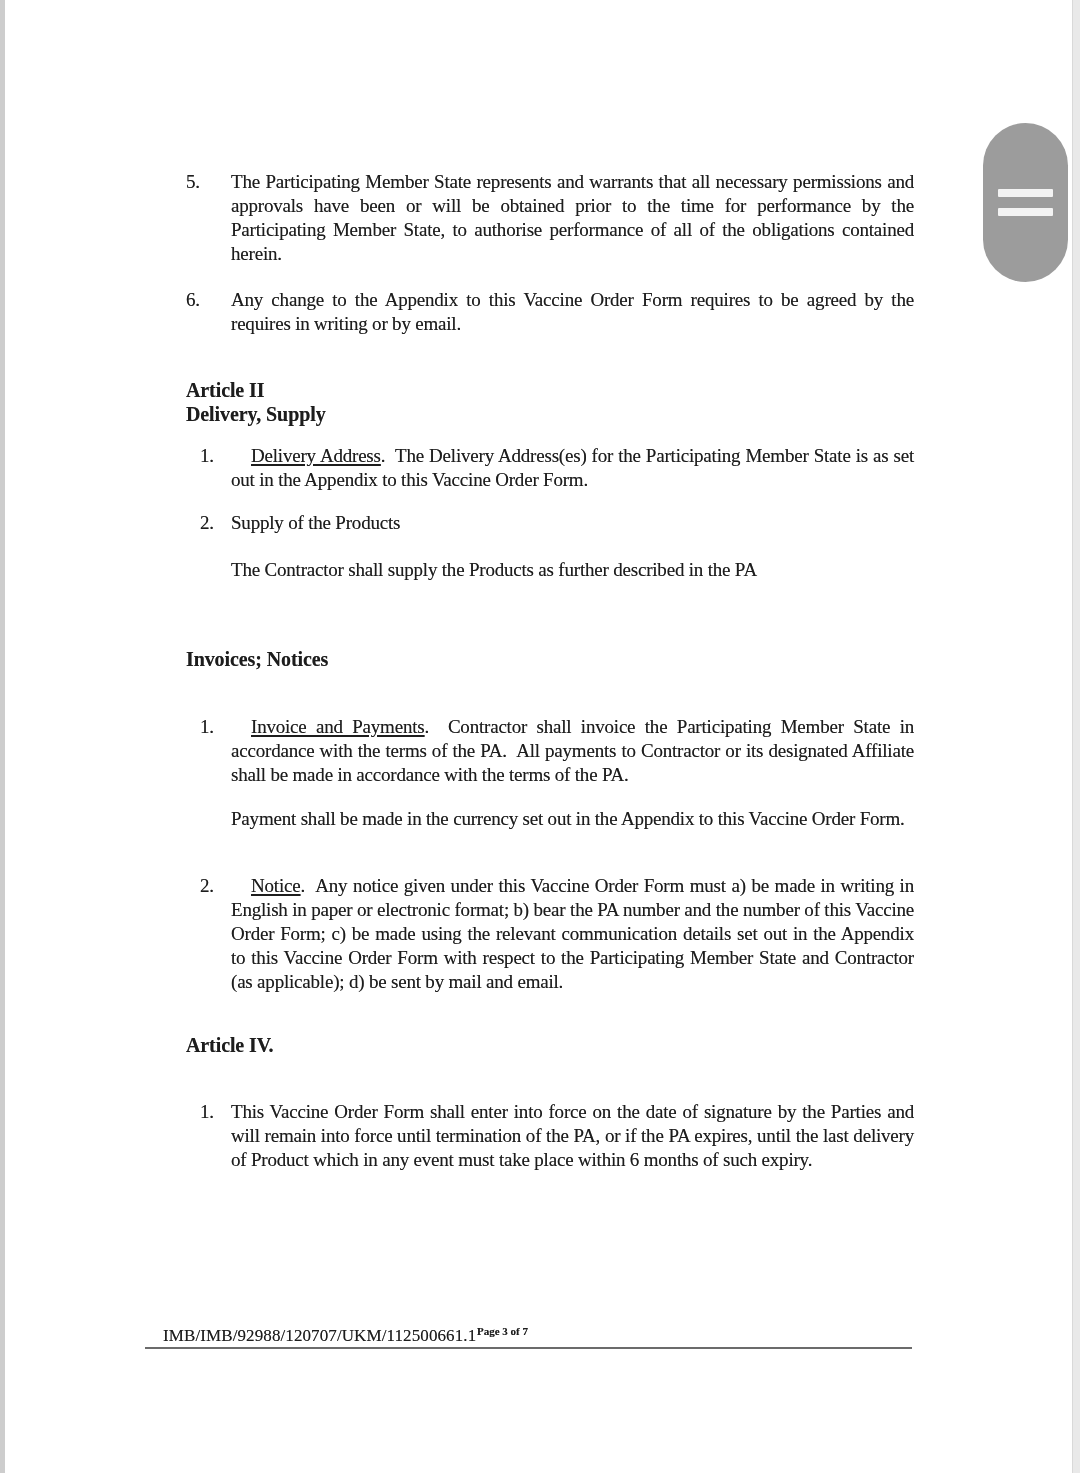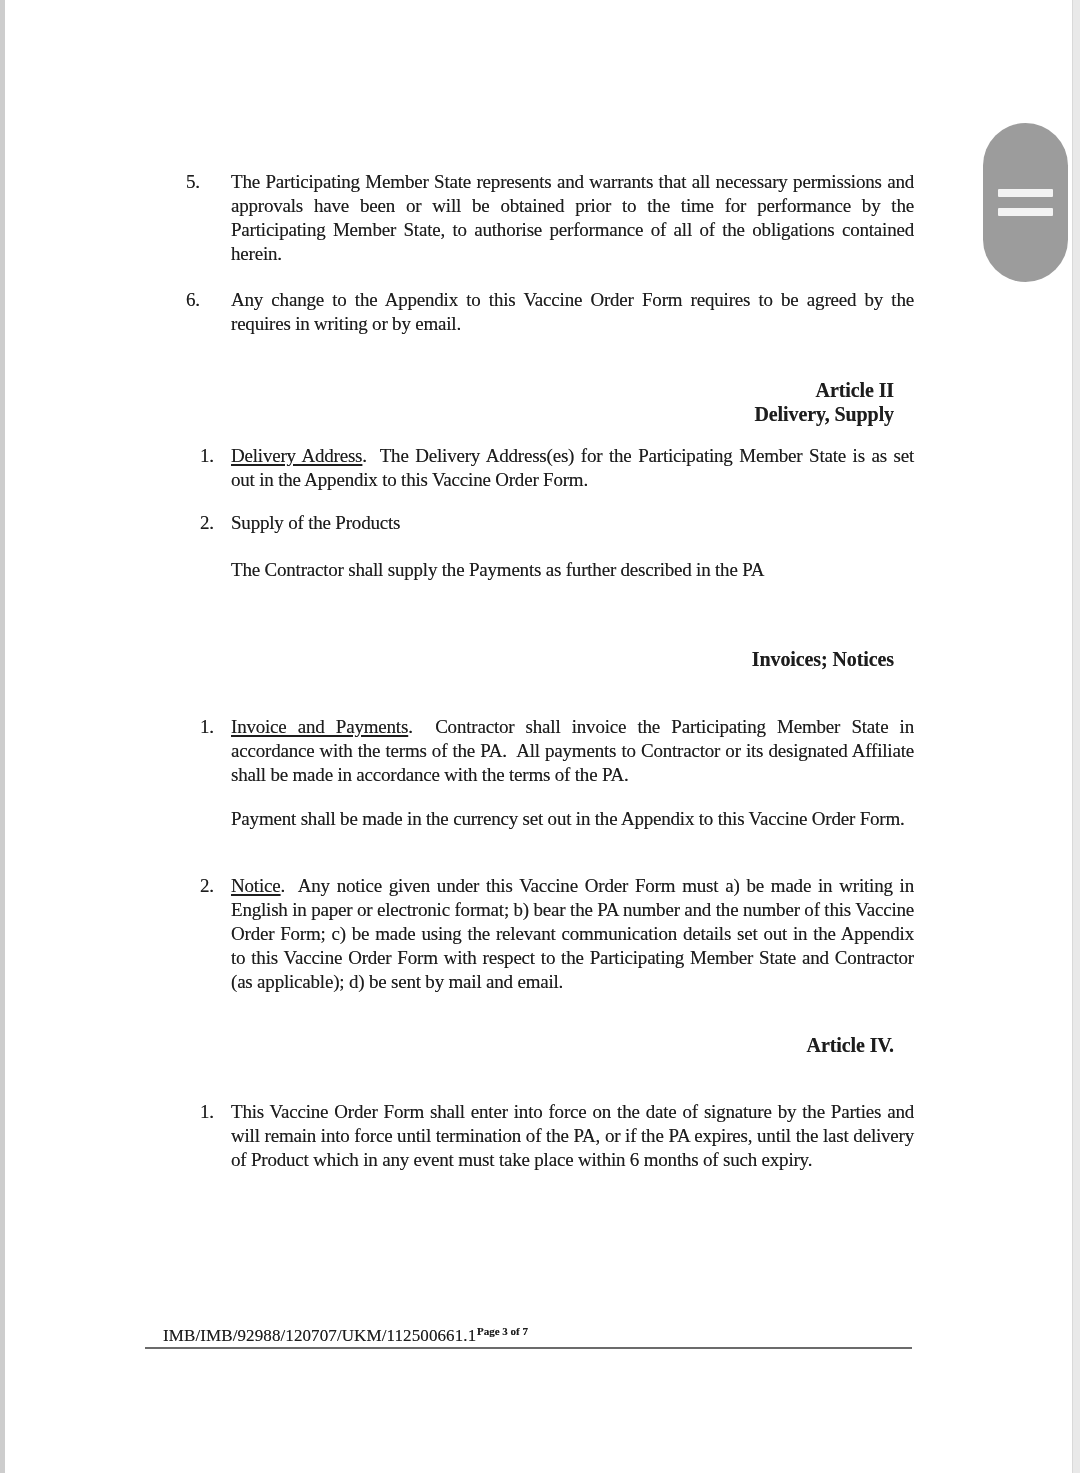--- a/index.html
+++ b/index.html
@@ -18,23 +18,23 @@
 
   
   .page-text{text-shadow:0 0 0.5px rgba(25,25,25,0.55);}
 
   .block{position:absolute;left:186px;width:728px;margin:0;font-size:19px;line-height:24px;letter-spacing:-0.2px;}
   .num-item{display:flex;}
   .num{flex:0 0 45px;width:45px;}
   .num-b{padding-left:14px;box-sizing:border-box;}
   .itxt{flex:1;margin:0;}
   .just{text-align:justify;}
-  .lead{text-decoration:underline;text-underline-offset:2px;text-decoration-thickness:1.5px;}
+  .lead{text-decoration:underline;text-underline-offset:2px;text-decoration-thickness:1.5px;margin-left:20px;}
 
-  .head{left:186px;width:708px;text-align:right;font-weight:700;font-size:20px;line-height:24px;letter-spacing:-0.1px;}
+  .head{left:186px;width:708px;text-align:left;font-weight:700;font-size:20px;line-height:24px;letter-spacing:-0.1px;}
   .head div{margin:0;}
 
   .indent{left:231px;width:683px;}
 
   
   .pos-i5{top:170px}
   .pos-i6{top:288px}
   .pos-h2{top:378px}
   .pos-a2i1{top:444px}
   .pos-a2i2{top:511px}
@@ -88,21 +88,21 @@
     <section class="block num-item pos-a2i1">
       <span class="num num-b">1.</span>
       <p class="itxt just"><span class="lead">Delivery Address</span><span>.&nbsp; The Delivery Address(es) for the Participating Member State is as set out in the Appendix to this Vaccine Order Form.</span></p>
     </section>
 
     <section class="block num-item pos-a2i2">
       <span class="num num-b">2.</span>
       <p class="itxt">Supply of the Products</p>
     </section>
 
-    <p class="block indent pos-c1">The Contractor shall supply the Payments as further described in the PA</p>
+    <p class="block indent pos-c1">The Contractor shall supply the Products as further described in the PA</p>
 
     <header class="block head pos-h3">
       <div>Invoices; Notices</div>
     </header>
 
     <section class="block num-item pos-a3i1">
       <span class="num num-b">1.</span>
       <p class="itxt just"><span class="lead">Invoice and Payments</span><span>.&nbsp; Contractor shall invoice the Participating Member State in accordance with the terms of the PA.&nbsp; All payments to Contractor or its designated Affiliate shall be made in accordance with the terms of the PA.</span></p>
     </section>
 

